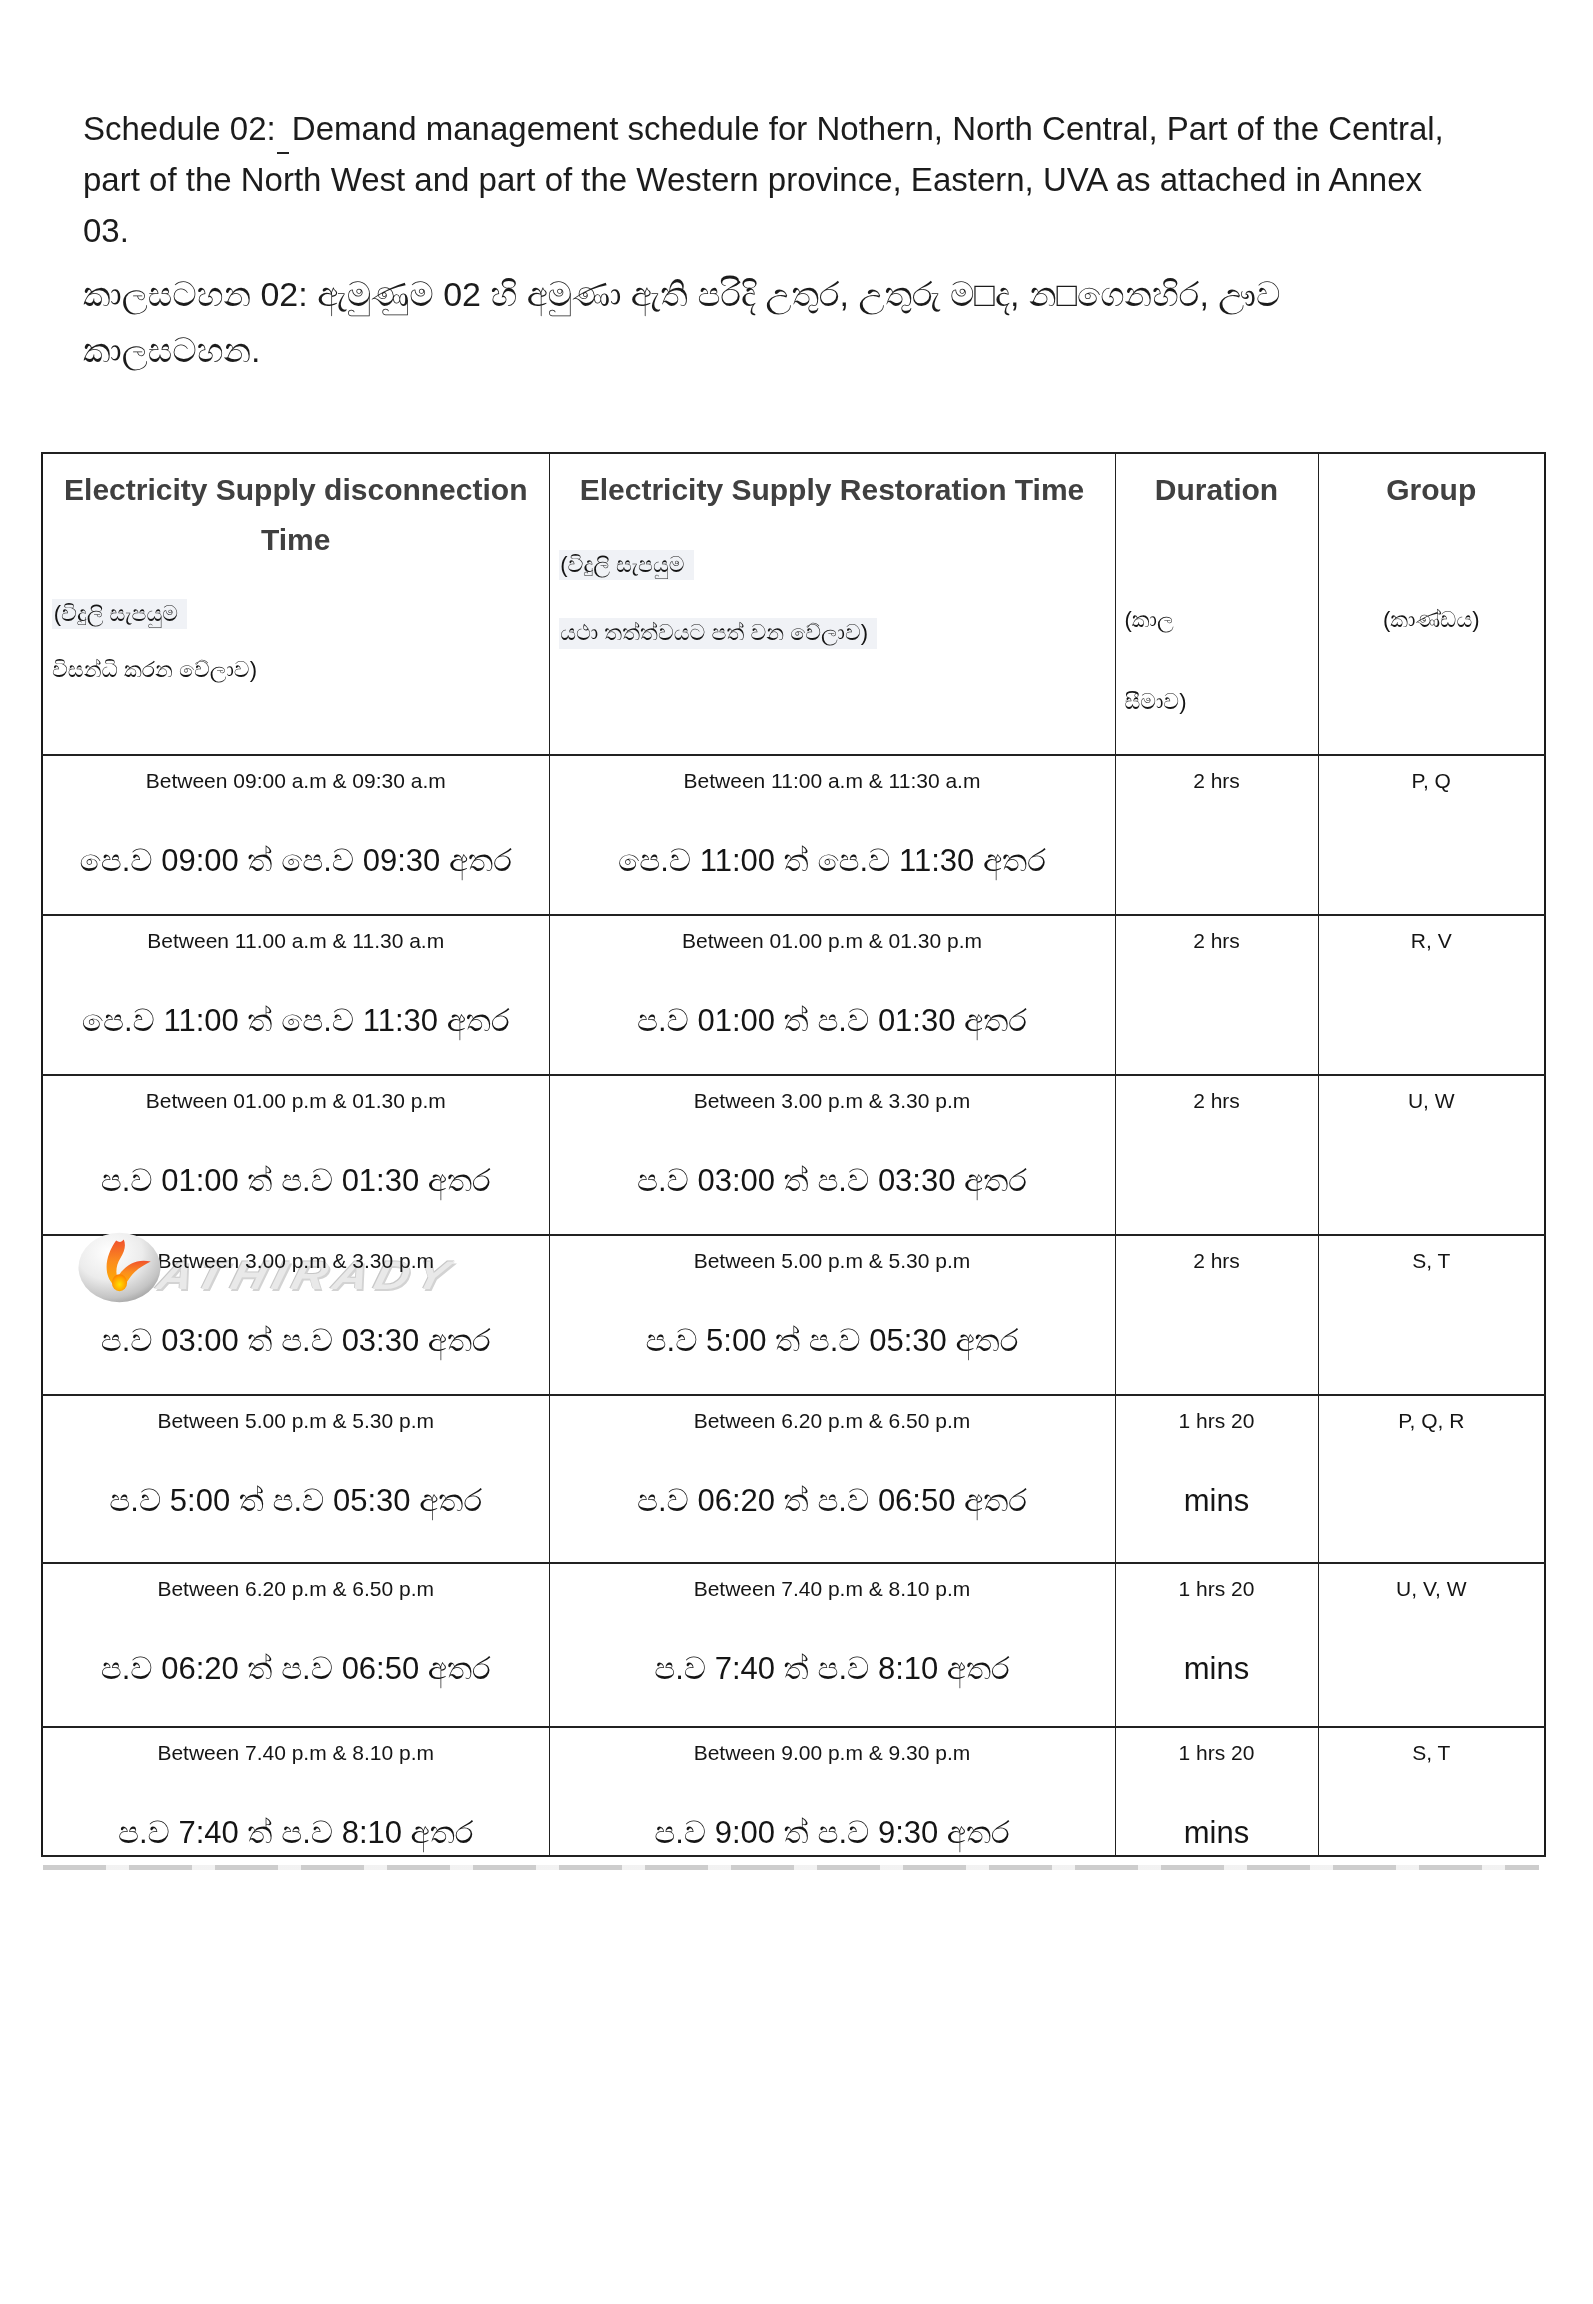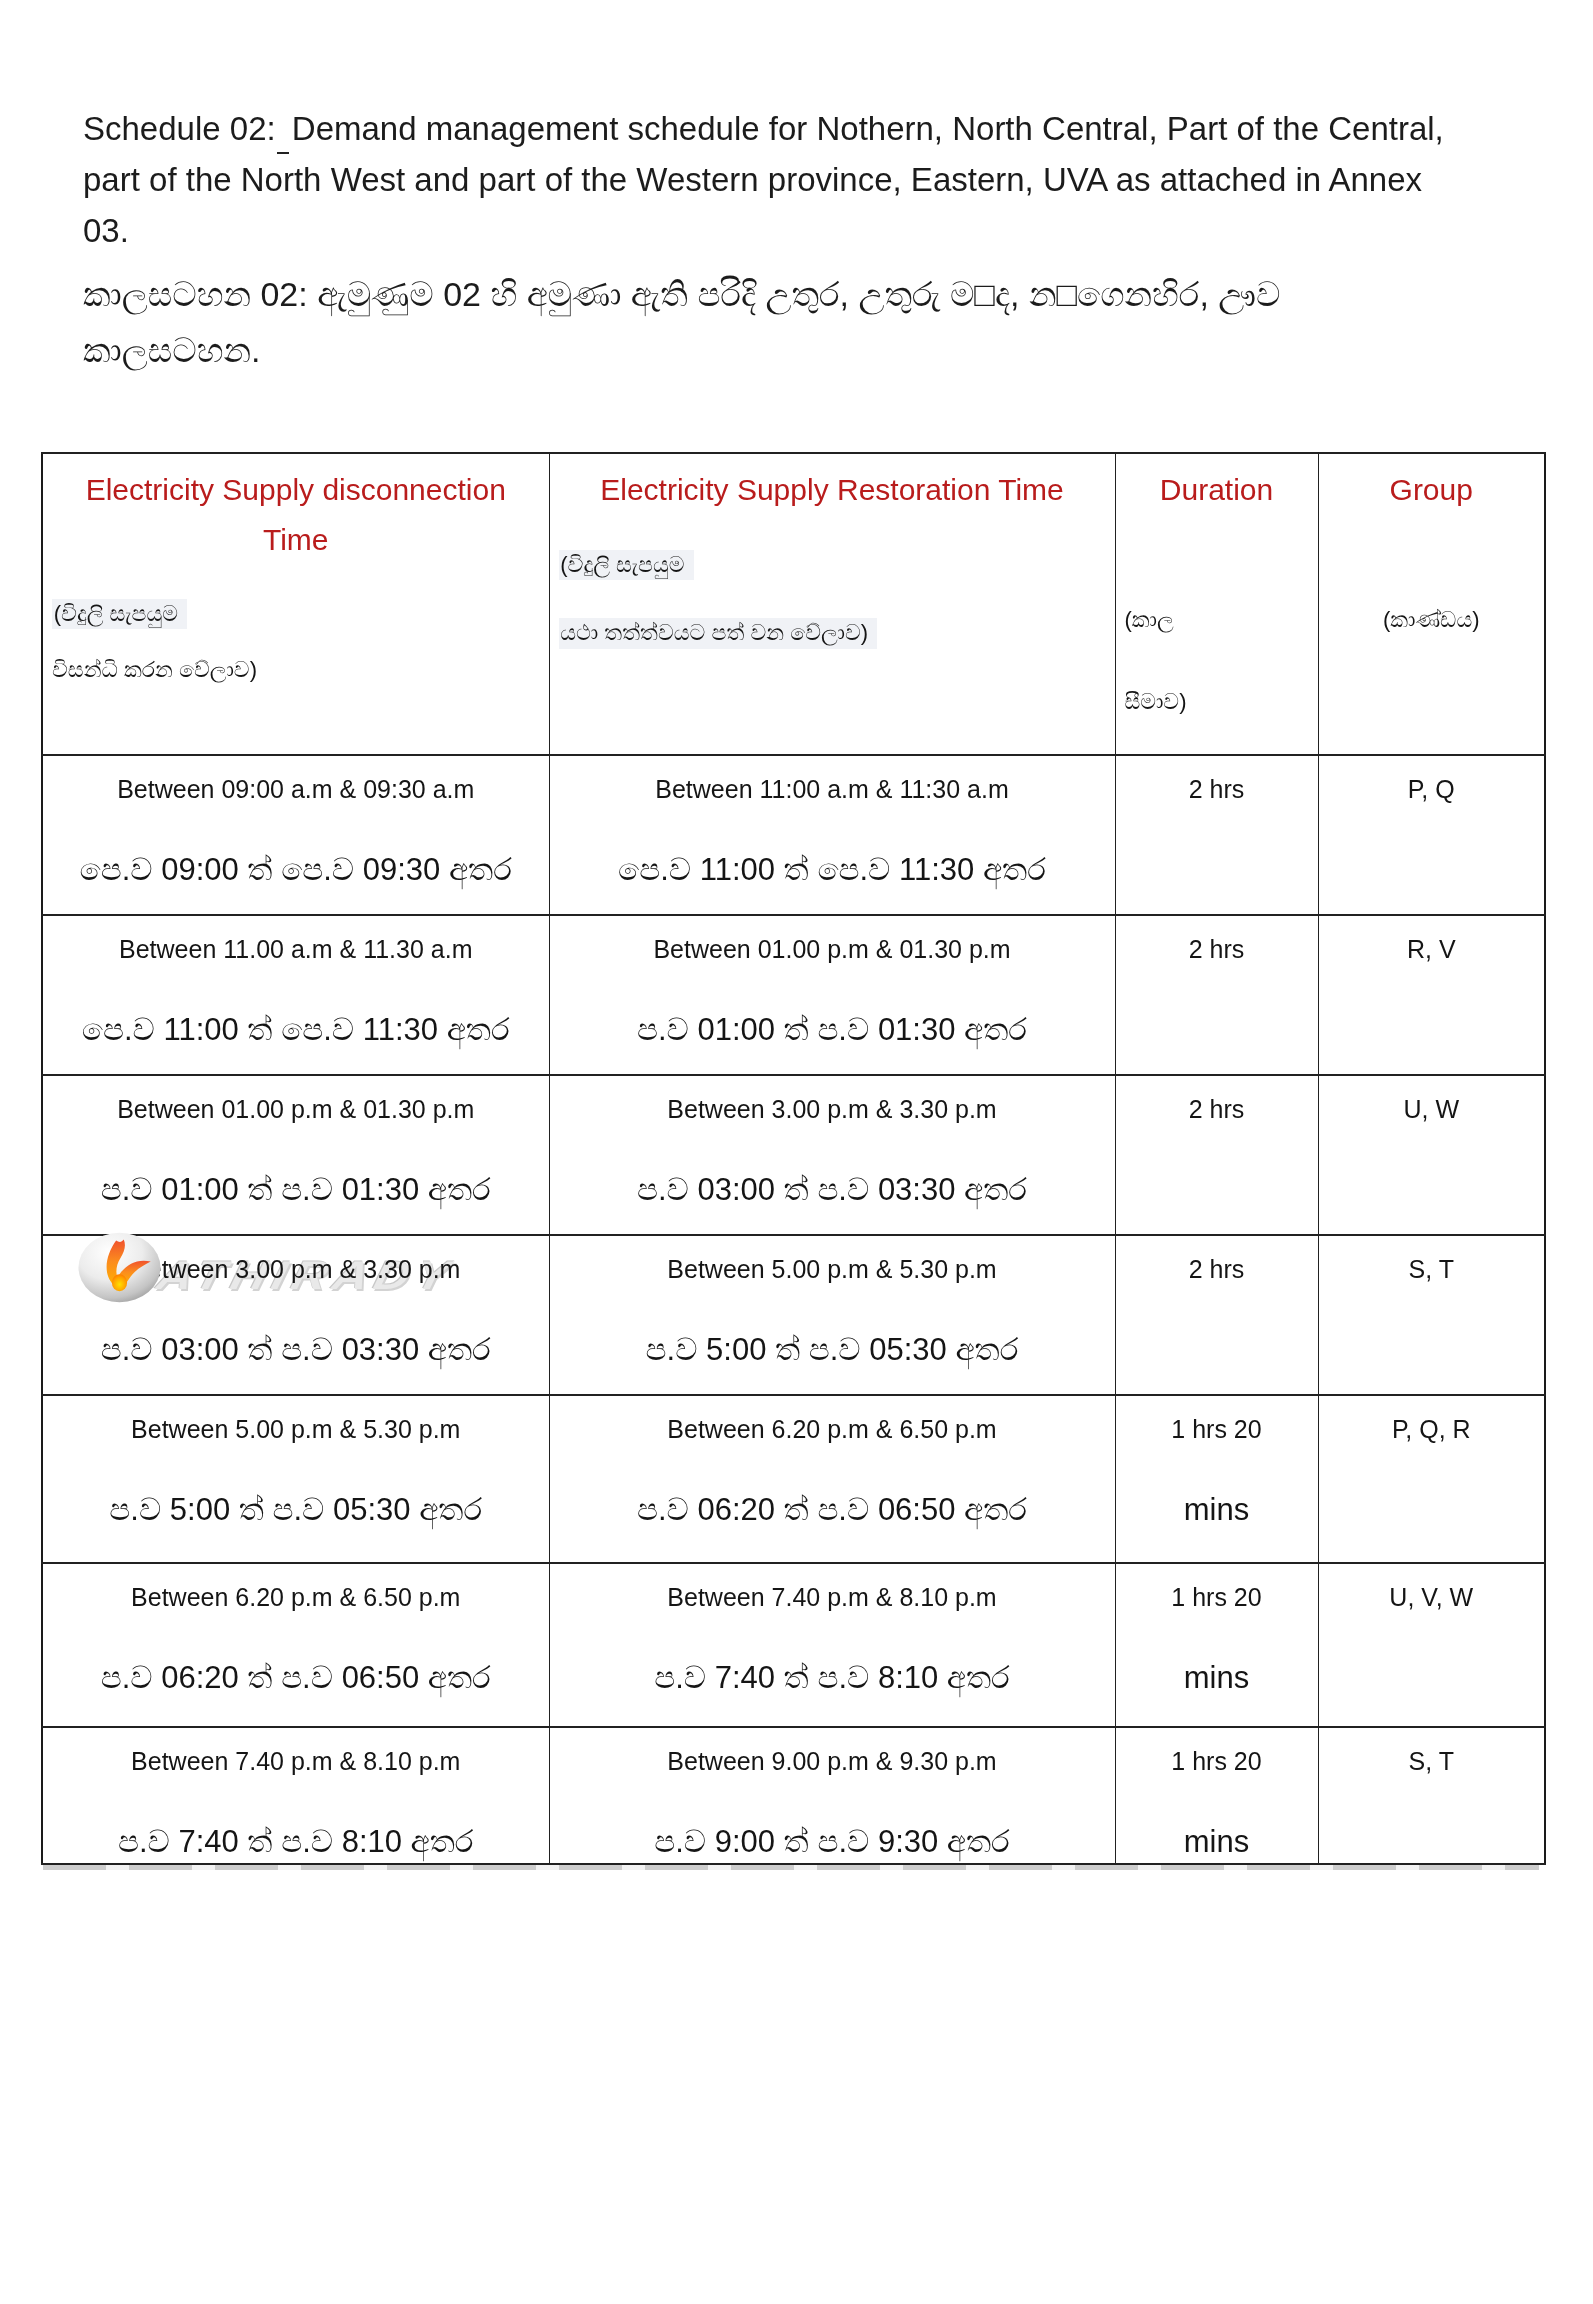--- a/index.html
+++ b/index.html
@@ -40,33 +40,33 @@
   table.schedule { border:2.7px solid #1a1a1a; }
   table.schedule th, table.schedule td { border-top-width:2.7px; border-bottom-width:2.7px;
     vertical-align:top; padding:0; font-weight:normal; }
 
   tr.hrow    { height:302px; }
   tr.r-a     { height:160px; }
   tr.r-b     { height:168px; }
   tr.r-c     { height:164px; }
   tr.r-last  { height:129px; }
 
-  .en-h { font-weight:normal; font-size:30px; line-height:50px; text-align:center; color:#b91c1c; }
+  .en-h { font-weight:bold; font-size:30px; line-height:50px; text-align:center; color:#404040; }
   .pad-top { padding-top:10.8px; }
   .si-h { font-size:22px; line-height:56px; text-align:left; padding-left:9px; }
   .si-h.center { text-align:center; padding-left:0; }
   .hl { background:#f0f2f6; padding:1.8px 9px 3.6px 1.8px; }
   .m1 { margin-top:21px; }
   .m2 { margin-top:21.6px; }
   .mm { margin-top:12.6px; }
   .m3 { margin-top:77px; }
   .m4 { margin-top:26px; }
 
   td.c { text-align:center; }
-  td.c .en { margin-top:13px; line-height:41px; font-size:25px; }
+  td.c .en { margin-top:4px; line-height:41px; font-size:21px; }
   td.c .si { margin-top:38px; line-height:43px; font-size:31px; }
 
   .table-shadow { position:absolute; left:43px; top:1865px; width:1496px; height:4.5px; z-index:1;
     background:repeating-linear-gradient(90deg,
       rgba(130,130,130,0.40) 0px 63px, rgba(130,130,130,0.10) 63px 86px); }
 </style>
 </head>
 <body>
 
 <div class="page">

